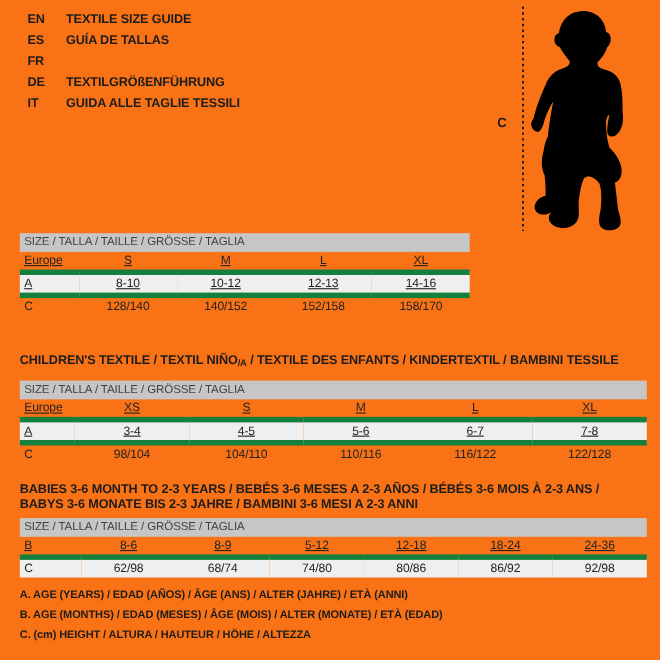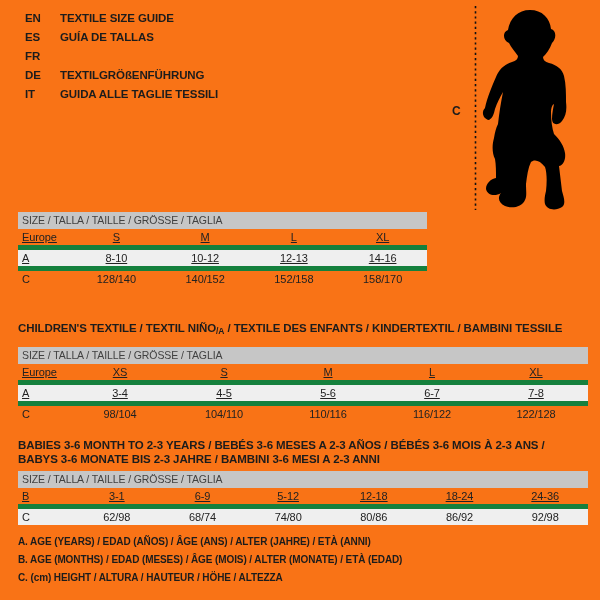--- a/index.html
+++ b/index.html
@@ -193,22 +193,22 @@
           <col>
           <col>
           <col>
           <col>
           <col>
           <col>
         </colgroup>
       <tbody>
           <tr>
             <td class="rowlabel">B</td>
-            <td>3-1</td>
-            <td>6-9</td>
+            <td>8-6</td>
+            <td>8-9</td>
             <td>5-12</td>
             <td>12-18</td>
             <td>18-24</td>
             <td>24-36</td>
           </tr>
           <tr>
             <td class="rowlabel">C</td>
             <td>62/98</td>
             <td>68/74</td>
             <td>74/80</td>

